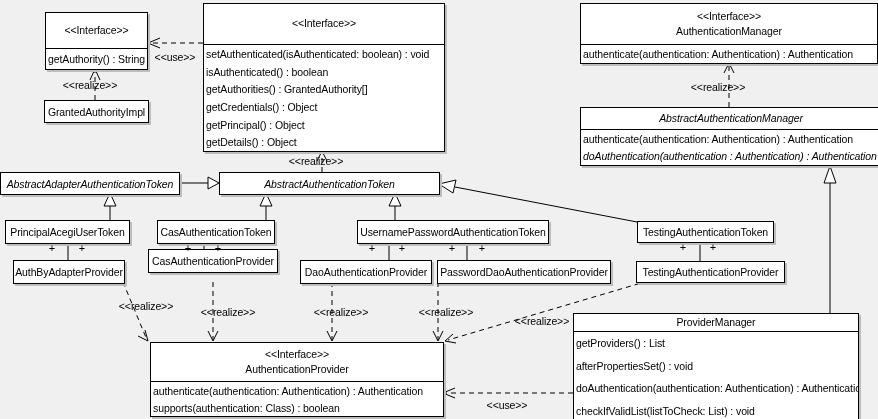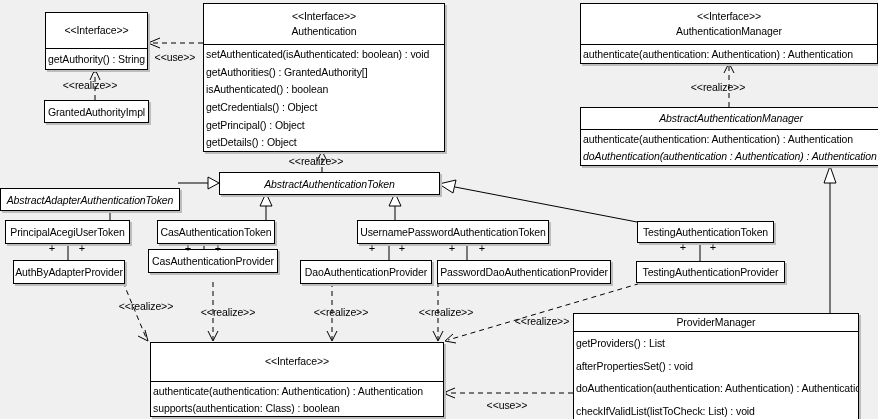--- a/index.html
+++ b/index.html
@@ -129,26 +129,25 @@
   </div>
 </div>
 
 <div class="box" style="left:44px;top:100px;width:103px;height:21px">
   <div class="nameonly">GrantedAuthorityImpl</div>
 </div>
 
 <div class="box" style="left:203px;top:3px;width:240px;height:147px">
   <div class="head" style="height:40px">
     <div>&lt;&lt;Interface&gt;&gt;</div>
-    <div>Authentication</div>
   </div>
   <div class="methods">
     <div class="m">setAuthenticated(isAuthenticated: boolean) : void</div>
+    <div class="m">isAuthenticated() : boolean</div>
     <div class="m">getAuthorities() : GrantedAuthority[]</div>
-    <div class="m">isAuthenticated() : boolean</div>
     <div class="m">getCredentials() : Object</div>
     <div class="m">getPrincipal() : Object</div>
     <div class="m">getDetails() : Object</div>
   </div>
 </div>
 
 <div class="box" style="left:580px;top:3px;width:296px;height:59px">
   <div class="head" style="height:40px">
     <div>&lt;&lt;Interface&gt;&gt;</div>
     <div>AuthenticationManager</div>
@@ -161,21 +160,21 @@
 <div class="box" style="left:580px;top:107px;width:300px;height:57px">
   <div class="head" style="height:21px">
     <div class="it">AbstractAuthenticationManager</div>
   </div>
   <div class="methods">
     <div class="m">authenticate(authentication: Authentication) : Authentication</div>
     <div class="m it">doAuthentication(authentication : Authentication) : Authentication</div>
   </div>
 </div>
 
-<div class="box" style="left:0px;top:188px;width:178px;height:21px">
+<div class="box" style="left:0px;top:172px;width:178px;height:21px">
   <div class="nameonly it">AbstractAdapterAuthenticationToken</div>
 </div>
 
 <div class="box" style="left:219px;top:172px;width:219px;height:21px">
   <div class="nameonly it">AbstractAuthenticationToken</div>
 </div>
 
 <div class="box" style="left:5px;top:220px;width:123px;height:22px">
   <div class="nameonly">PrincipalAcegiUserToken</div>
 </div>
@@ -208,20 +207,21 @@
   <div class="nameonly">PasswordDaoAuthenticationProvider</div>
 </div>
 
 <div class="box" style="left:636px;top:261px;width:147px;height:20px">
   <div class="nameonly">TestingAuthenticationProvider</div>
 </div>
 
 <div class="box" style="left:150px;top:342px;width:292px;height:73px">
   <div class="head" style="height:38px">
     <div>&lt;&lt;Interface&gt;&gt;</div>
+    <div>AuthenticationProvider</div>
   </div>
   <div class="methods">
     <div class="m">authenticate(authentication: Authentication) : Authentication</div>
     <div class="m">supports(authentication: Class) : boolean</div>
   </div>
 </div>
 
 <div class="box" style="left:573px;top:313px;width:284px;height:108px">
   <div class="head" style="height:17px">
     <div>ProviderManager</div>

